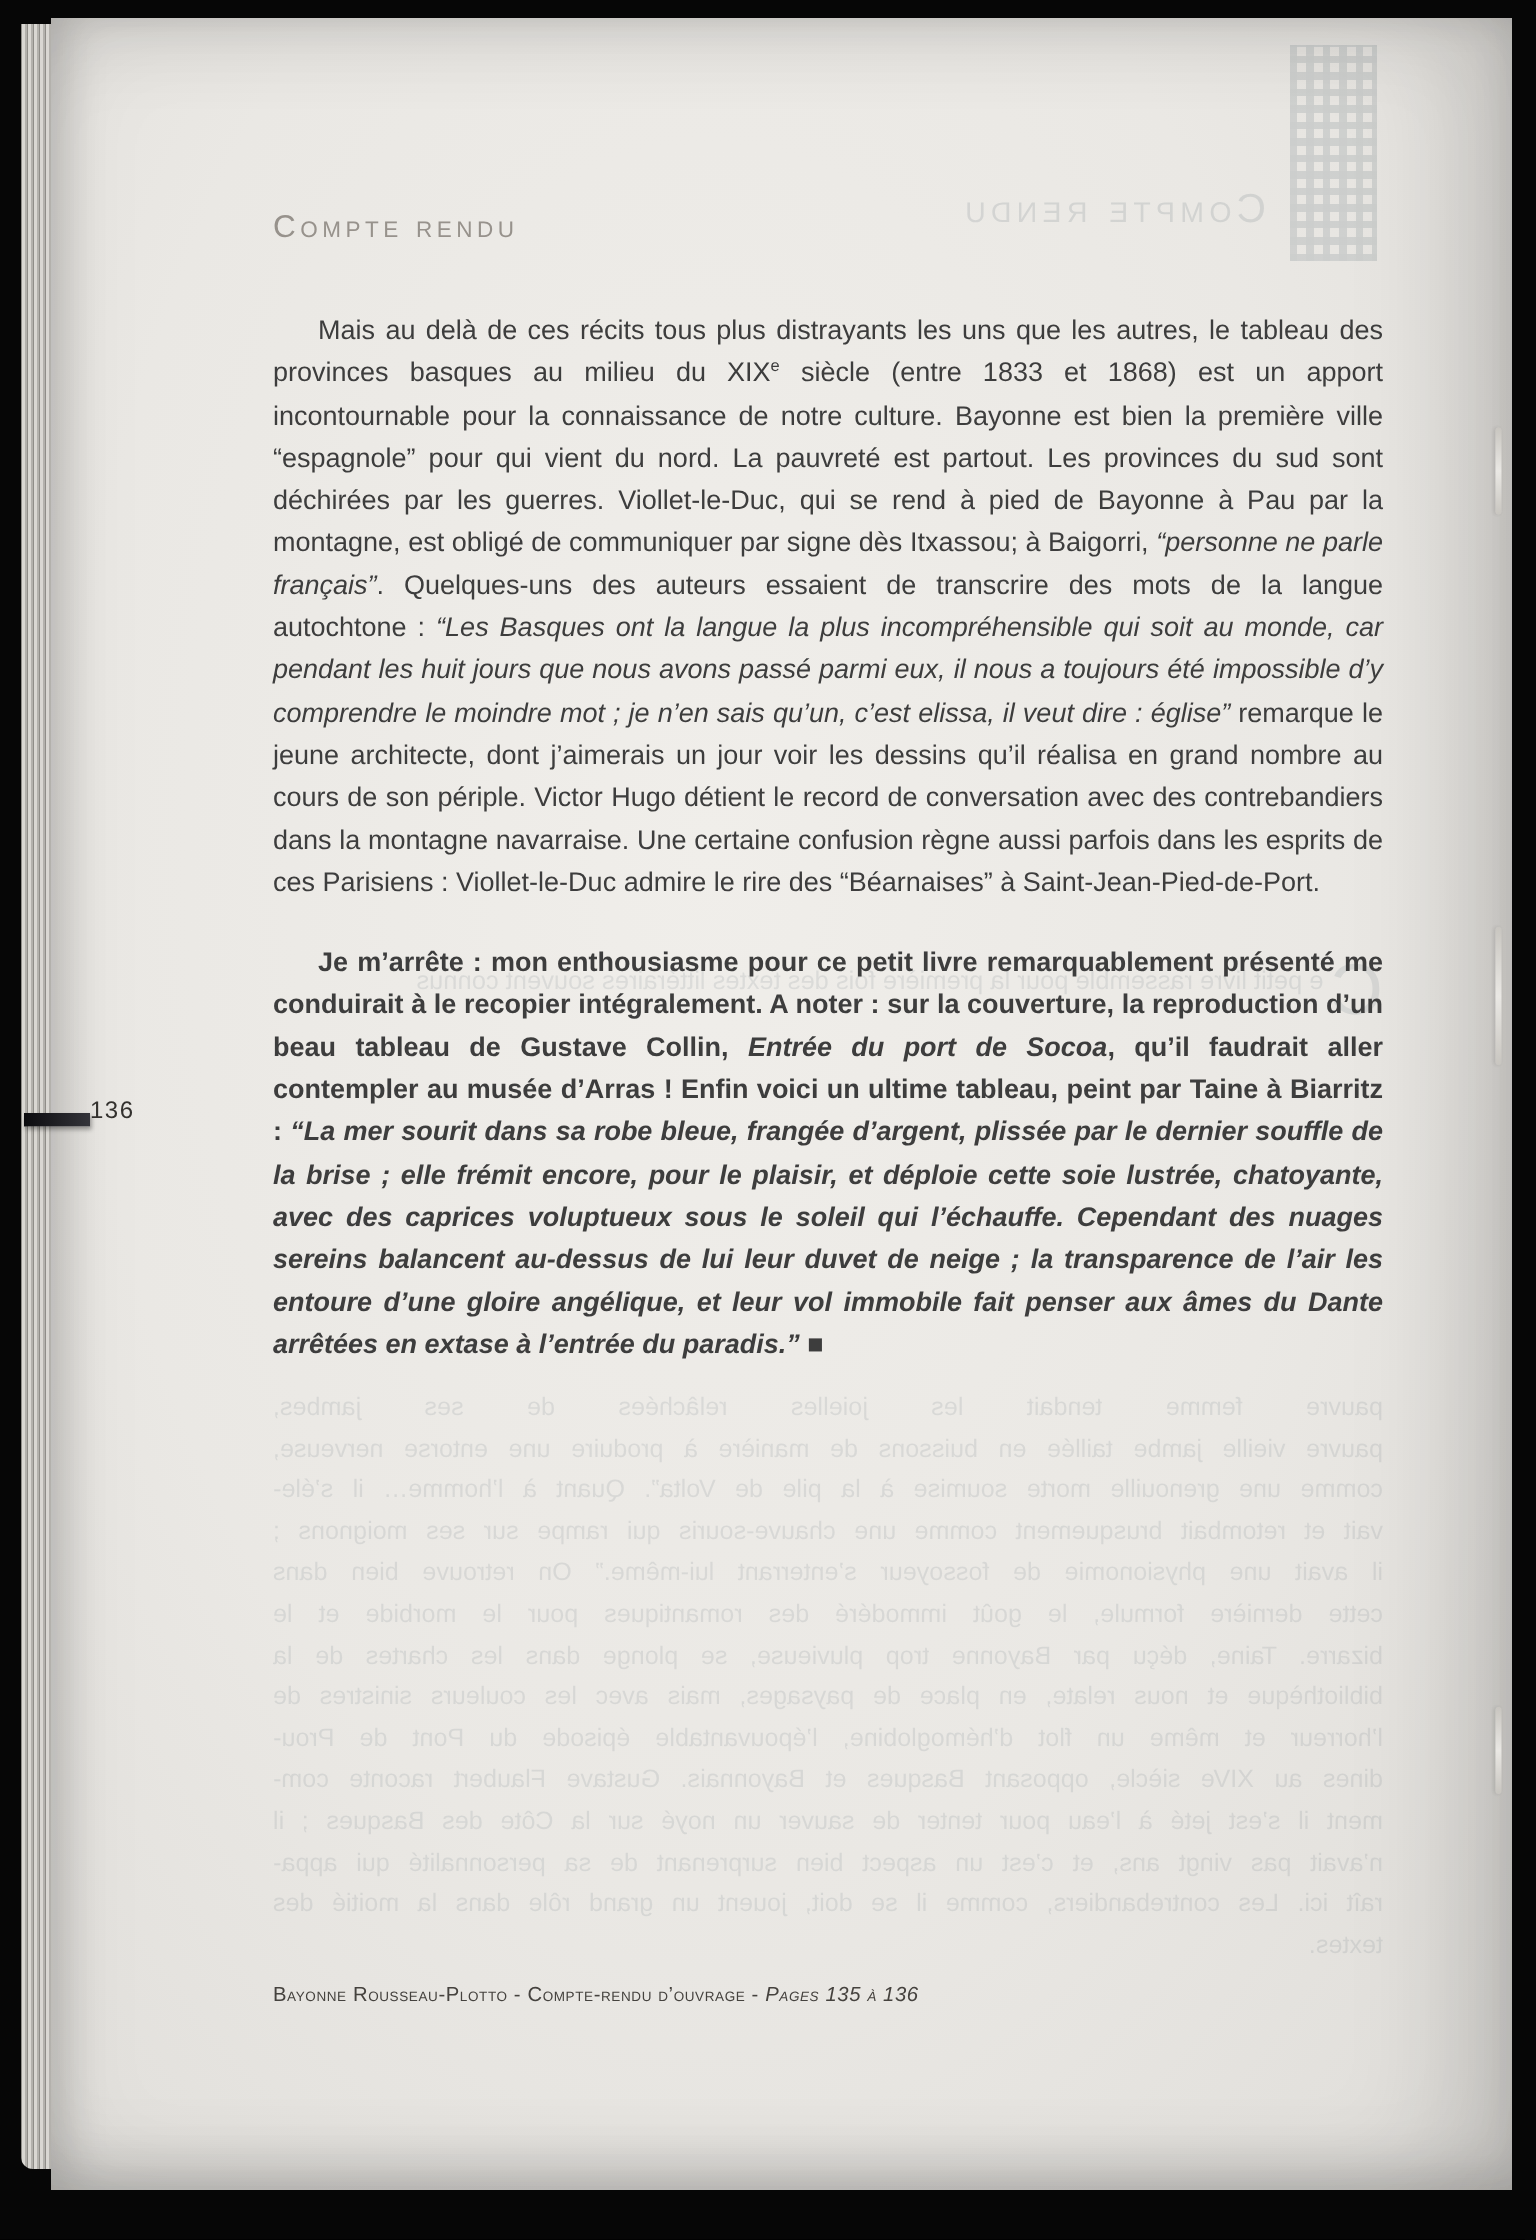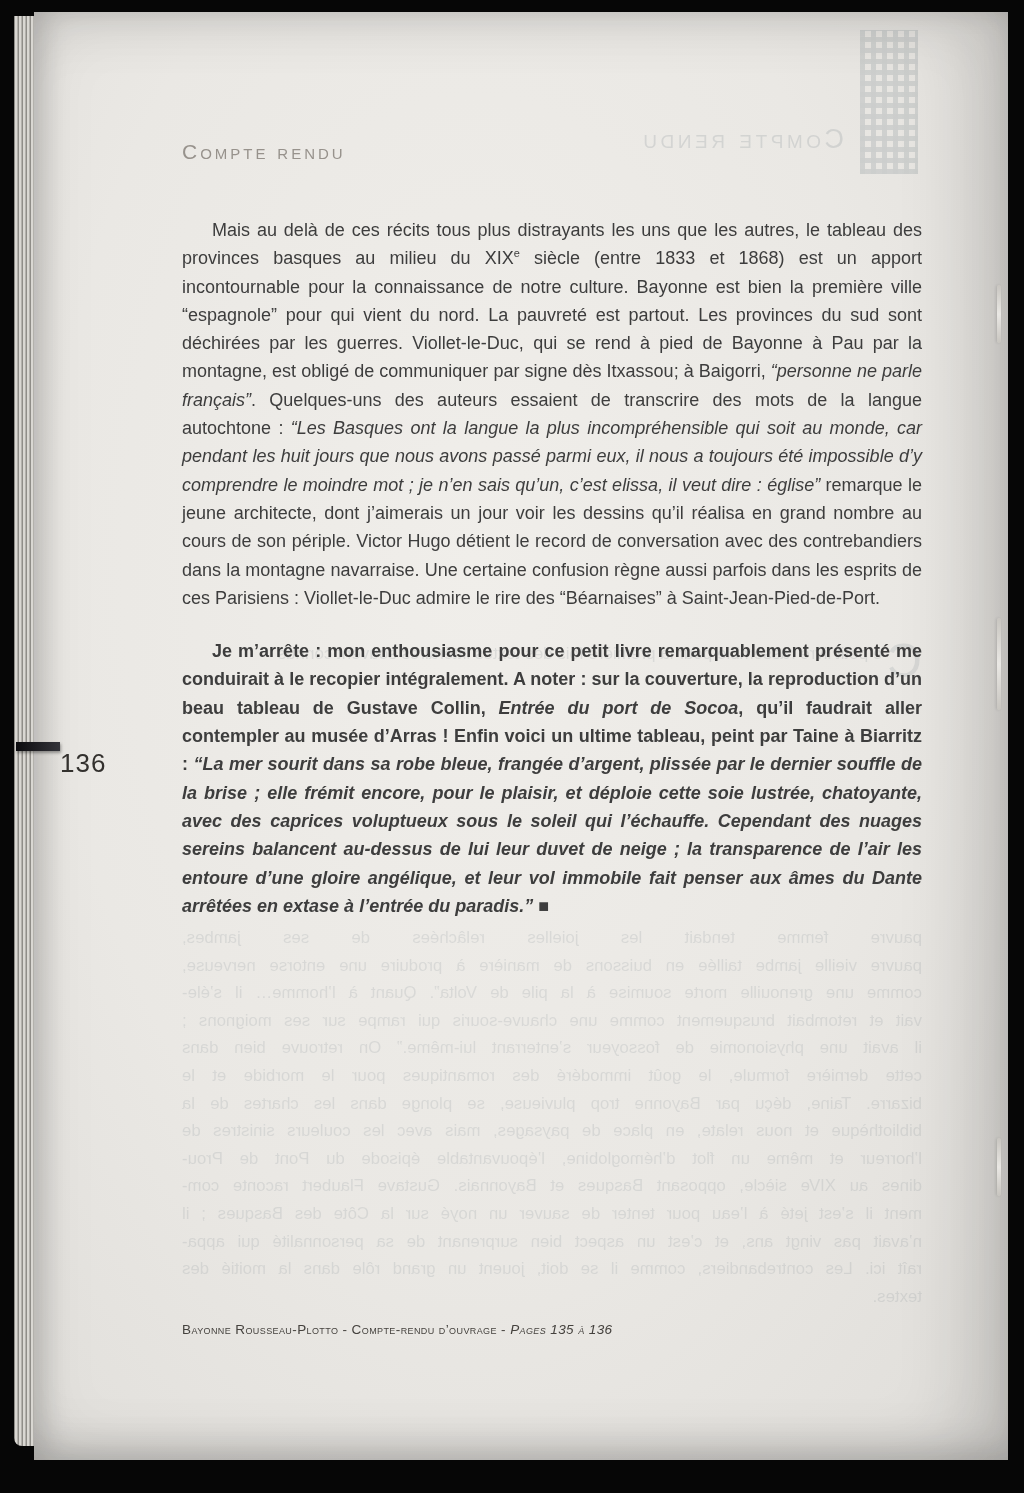--- a/index.html
+++ b/index.html
@@ -20,29 +20,29 @@
                inset -45px 0 70px rgba(0,0,0,.11),
                inset 14px 0 26px rgba(0,0,0,.10),
                inset 0 -18px 30px rgba(0,0,0,.08);
   }
   .header {
     position:absolute; left:148px; top:128px; margin:0;
     font-size:21px; font-weight:400; font-variant:small-caps;
     letter-spacing:3px; color:var(--header,#97928c); z-index:2;
   }
   .body-text {
-    position:absolute; left:148px; top:204px; width:740px;
+    position:absolute; left:148px; top:194px; width:740px;
     color:var(--ink,#3d3d3d); font-size:18px; line-height:28.3px;
     text-align:justify; z-index:2;
   }
   .body-text p { margin:0; text-indent:30px; }
   .body-text p + p { margin-top:25px;font-weight:bold; }
   .body-text sup { font-size:11px; line-height:0; }
   .pagenum {
-    position:absolute; left:26px; top:736px; font-size:26px;
+    position:absolute; left:26px; top:720px; font-size:16px;
     color:#33312e; letter-spacing:1px; z-index:2;
   }
   .edge-tab {
     position:absolute; left:16px; top:742px; width:44px; height:9px;
     background:linear-gradient(90deg,#0b0b0e,#34343a);
     box-shadow:1px 2px 3px rgba(0,0,0,.35); z-index:3;
   }
   .footer {
     position:absolute; left:148px; top:1310px; z-index:2;
     font-size:13.5px; letter-spacing:.4px; color:#45423e;

